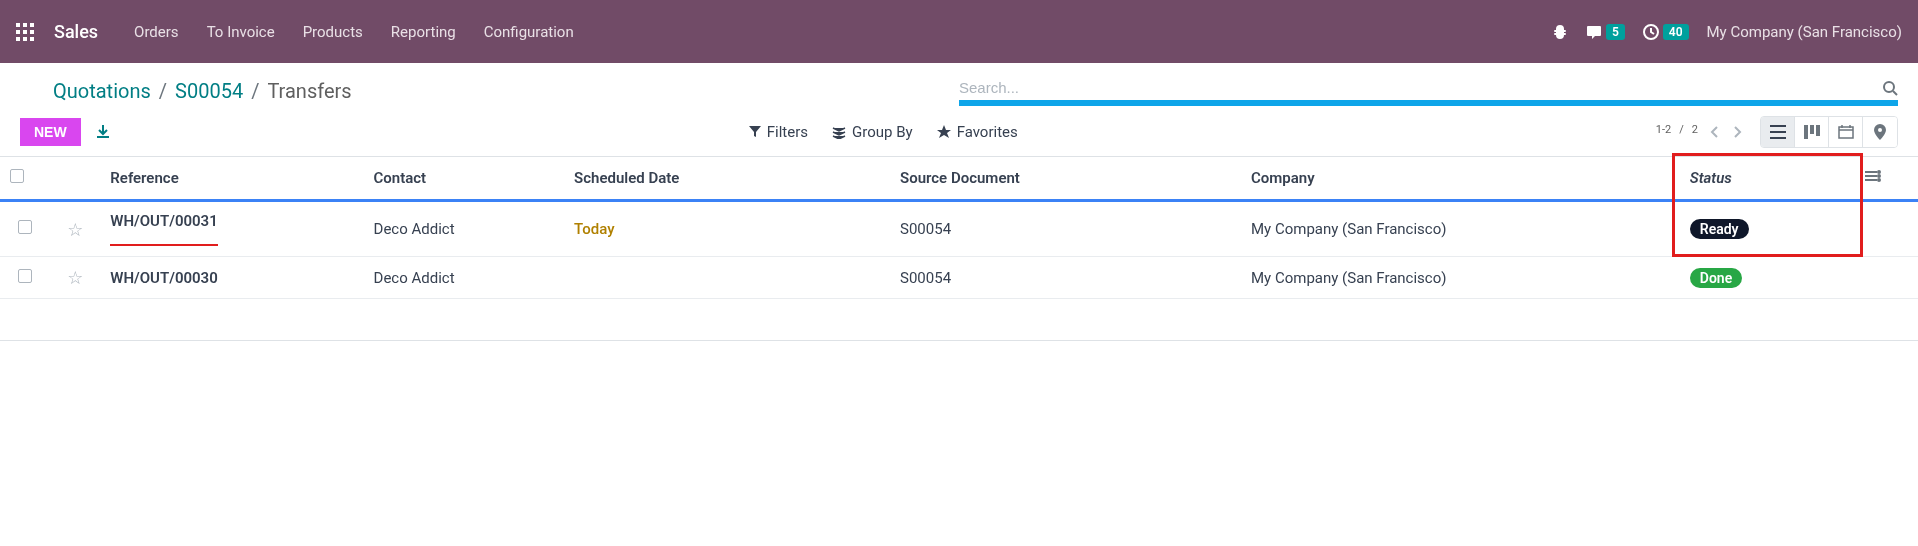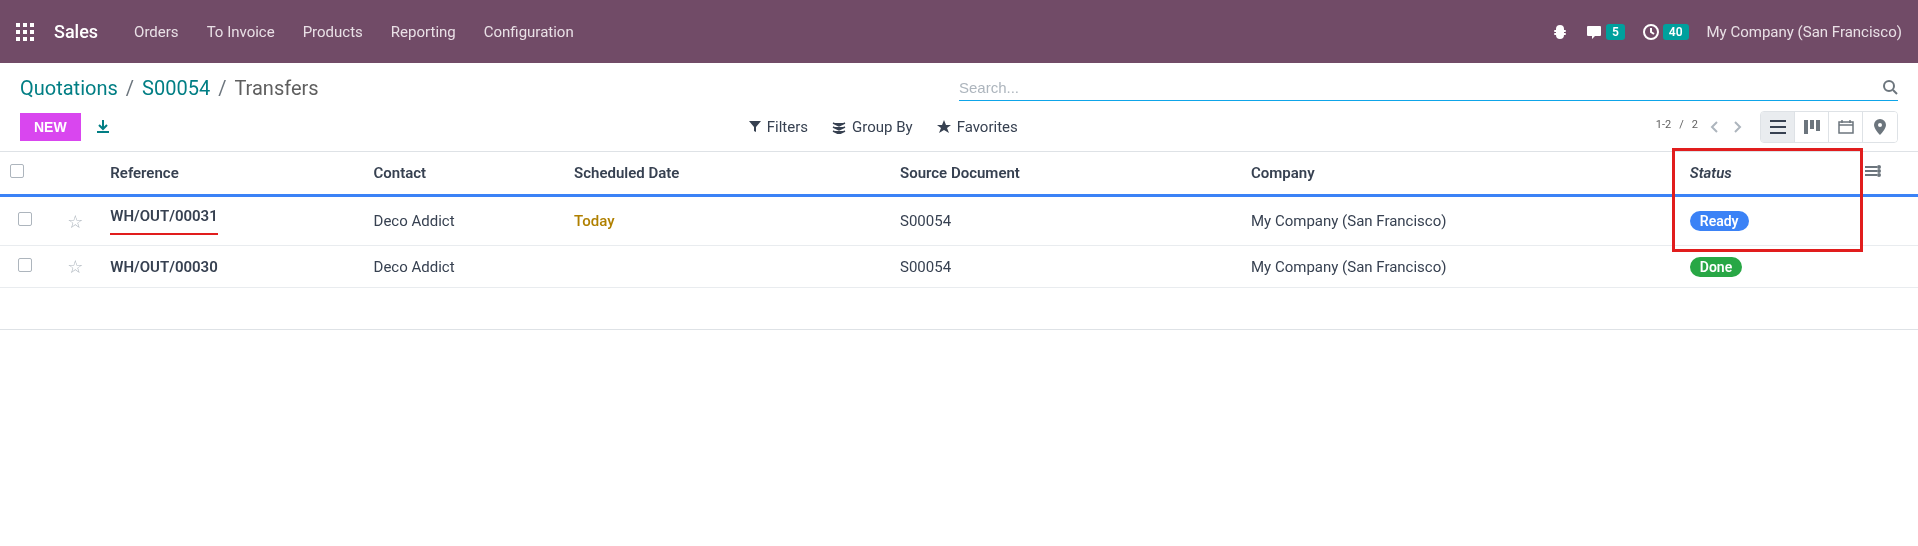--- a/index.html
+++ b/index.html
@@ -16,25 +16,25 @@
   .nav-icon { color: #fff; display: flex; align-items: center; gap: 4px; }
   .badge { background: #00a09d; color: #fff; font-size: 12px; padding: 1px 6px; border-radius: 3px; font-weight: 600; }
   .company-name { color: #e9e0e6; font-size: 15px; }
   .user-block { display: flex; align-items: center; gap: 8px; }
   .avatar { width: 26px; height: 26px; border-radius: 50%; background: radial-gradient(circle at 30% 30%, #d4a574, #8b6f47); border: 1px solid #999; }
   .username { color: #e9e0e6; font-size: 15px; }
 
   
   .control-panel { padding: 12px 20px 8px 20px; display: flex; flex-direction: column; gap: 10px; border-bottom: 1px solid #dee2e6; }
   .cp-top { display: flex; align-items: center; }
-  .breadcrumb { font-size: 20px; color: #5f5f5f; display: flex; align-items: center; gap: 8px; }
+  .breadcrumb { font-size: 20px; color: #5f5f5f; display: flex; align-items: center; gap: 8px; margin-left: 33px; }
   .breadcrumb a { color: #017e84; text-decoration: none; }
   .bc-sep { color: #6c757d; }
   .bc-current { color: #5f5f5f; }
-  .search-wrap { margin-left: auto; flex: 0 0 50%; display: flex; border-bottom: 1px solid #0ea5e9; padding: 4px 0; }
+  .search-wrap { margin-left: auto; flex: 0 0 50%; display: flex; align-items: center; border-bottom: 6px solid #0ea5e9; padding: 4px 0; }
   .search-input { border: none; outline: none; flex: 1; font-size: 15px; color: #374151; background: transparent; }
   .search-input::placeholder { color: #adb5bd; }
   .search-icon { color: #6c757d; }
 
   .cp-bottom { display: flex; align-items: center; }
   .btn-new { background: #d946ef; color: #fff; border: none; padding: 6px 14px; font-size: 14px; font-weight: 600; cursor: pointer; }
   .btn-import { margin-left: 14px; color: #017e84; cursor: pointer; }
   .cp-center { margin-left: auto; display: flex; gap: 24px; color: #374151; font-size: 15px; }
   .cp-center-item { display: flex; align-items: center; gap: 6px; cursor: pointer; }
   .cp-right { margin-left: auto; display: flex; align-items: center; gap: 14px; color: #6c757d; }
@@ -56,23 +56,23 @@
   .col-check { width: 40px; text-align: center; }
   .col-star { width: 40px; text-align: center; }
   .col-ref { width: 210px; }
   .col-contact { width: 160px; }
   .col-date { width: 260px; }
   .col-src { width: 280px; }
   .col-company { width: 350px; }
   .col-status { width: 140px; }
   .col-expand { width: 50px; text-align: right; padding-right: 20px;}
   .ref-text { font-weight: 600; color: #374151; }
-  .ref-underline { border-bottom: 2px solid #e11d1d; padding-bottom: 8px; display: inline-block;}
+  .ref-underline { border-bottom: 2px solid #e11d1d; padding-bottom: 14px; display: inline-block;}
   .date-today { color: #b08000; font-weight: 500; }
-  .badge-ready { background: #3b82f6; color: #fff; padding: 2px 10px; border-radius: 20px; font-size: 14px; font-weight: 600; display: inline-block; }
+  .badge-ready { background: #0f172a; color: #fff; padding: 2px 10px; border-radius: 20px; font-size: 14px; font-weight: 600; display: inline-block; }
   .badge-done { background: #28a745; color: #fff; padding: 2px 10px; border-radius: 20px; font-size: 14px; font-weight: 600; display: inline-block; }
   .star { color: #adb5bd; font-size: 18px; cursor: pointer; }
   .checkbox { width: 14px; height: 14px; border: 1px solid #adb5bd; display: inline-block; border-radius: 2px; cursor: pointer; background:#fff;}
   tfoot td { border-bottom: 1px solid #dee2e6; height: 42px; }
   .expand-icon { display:inline-block; }
   svg { display: block; }
 </style>
 </head>
 <body>
 

